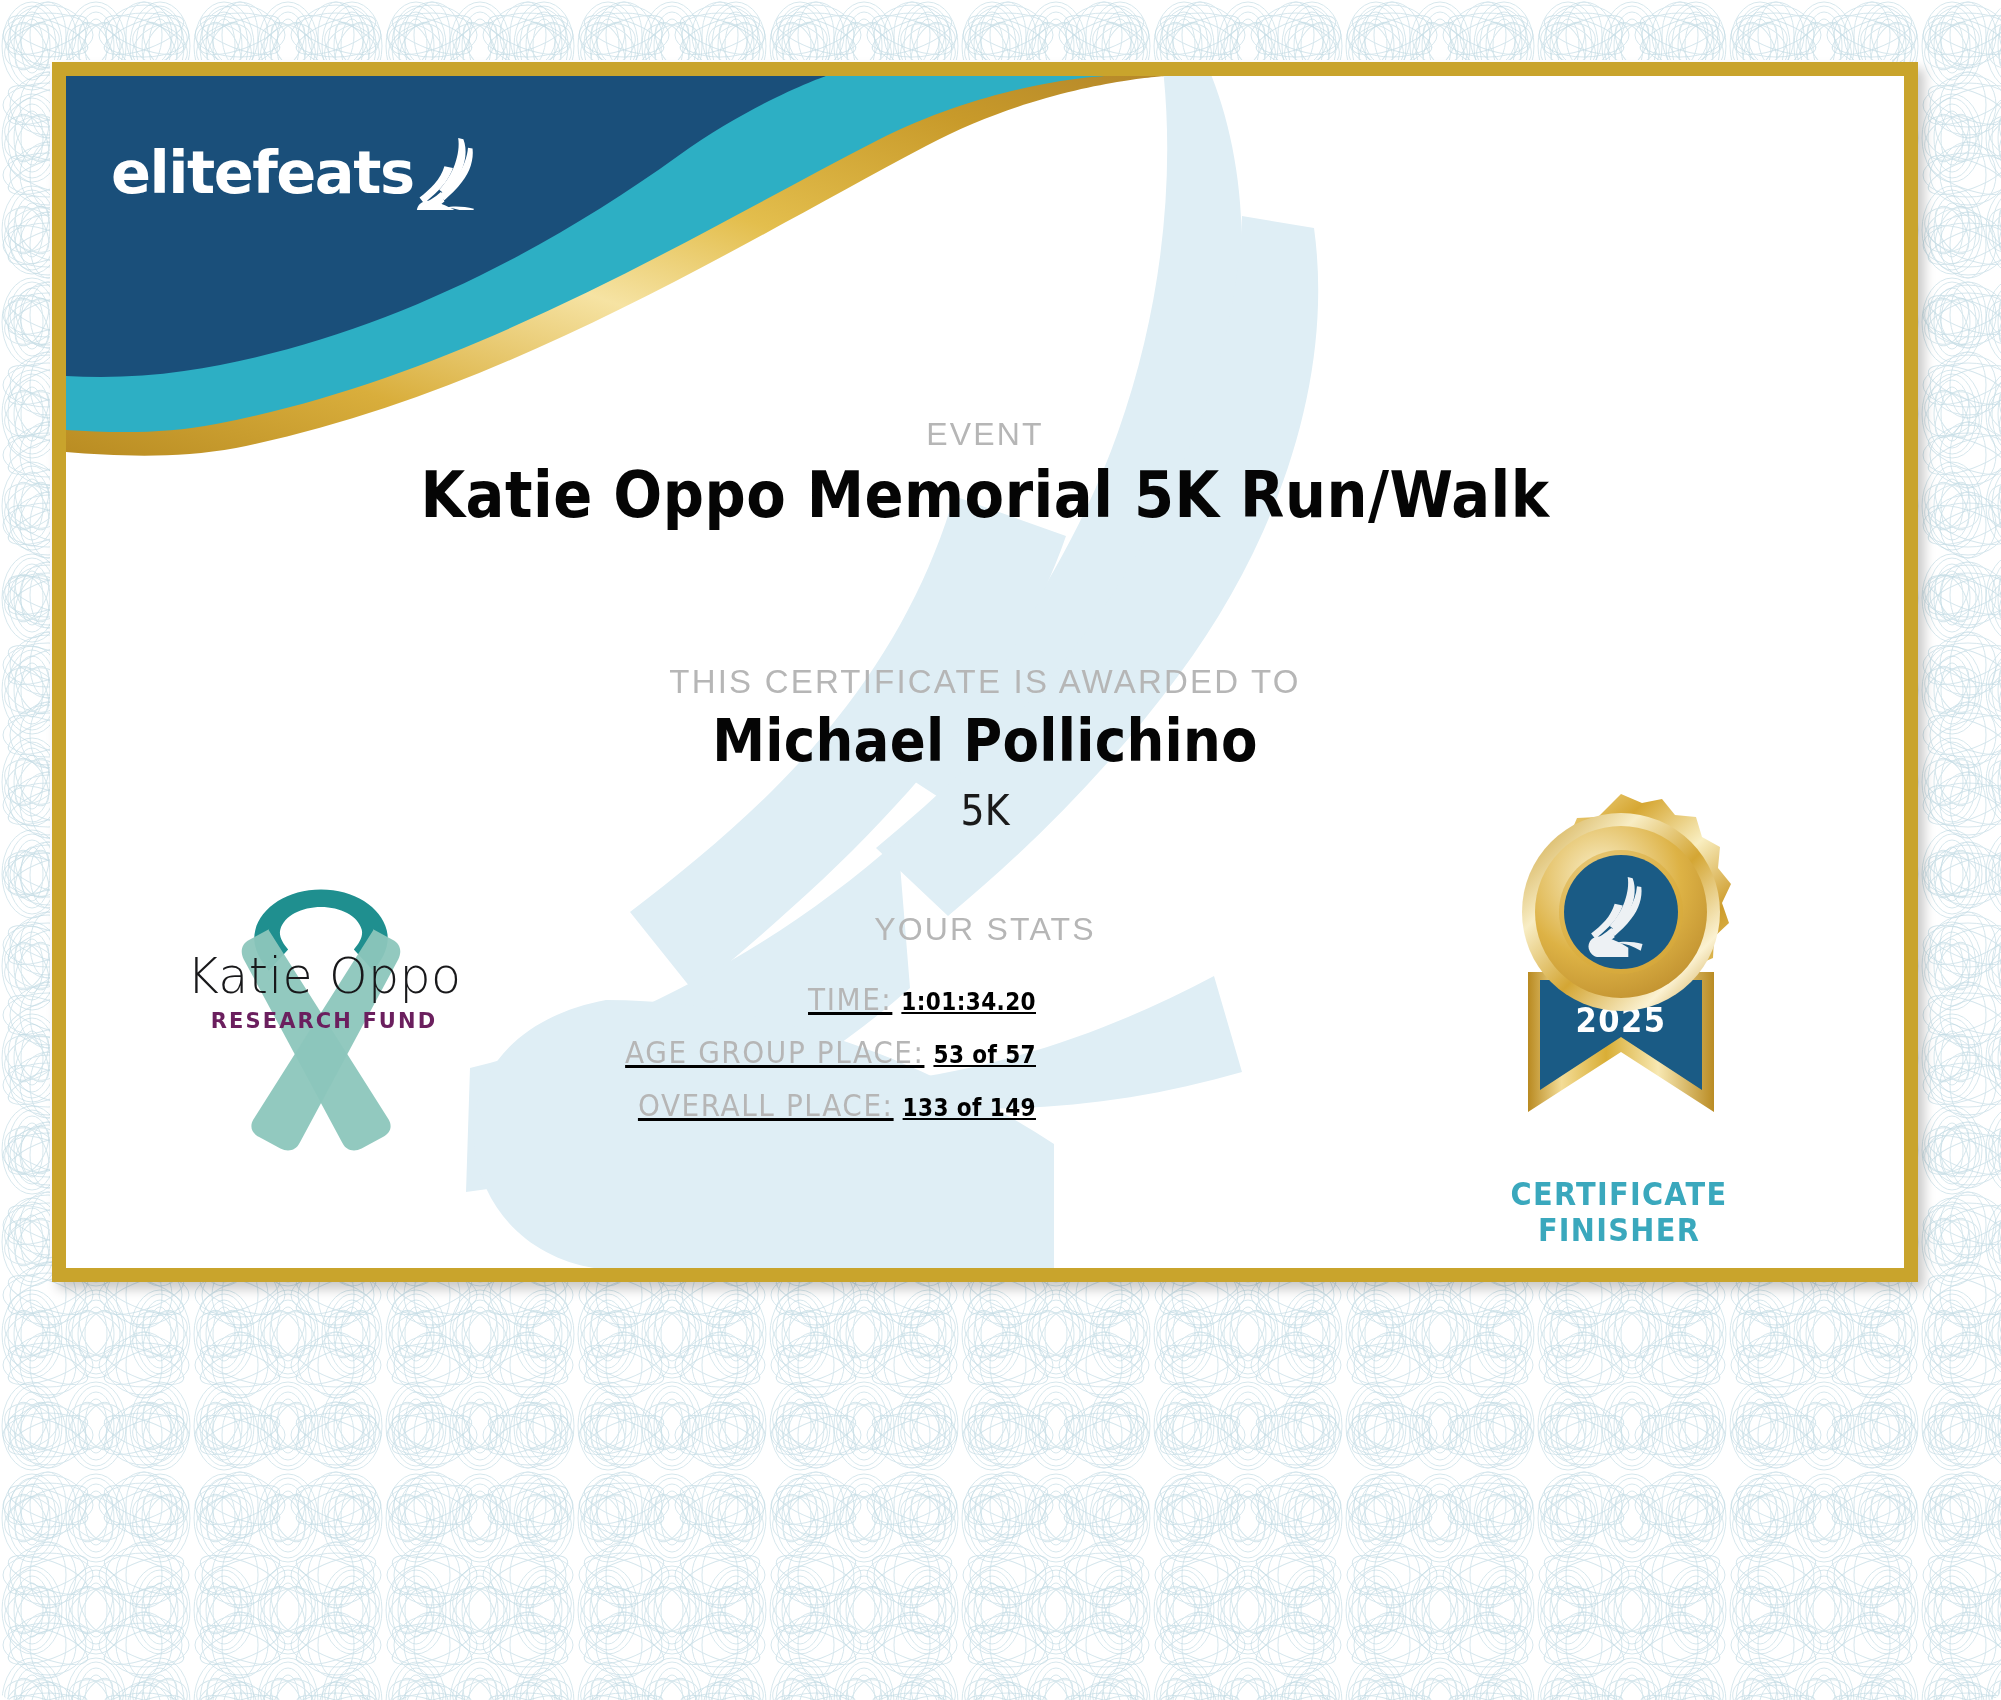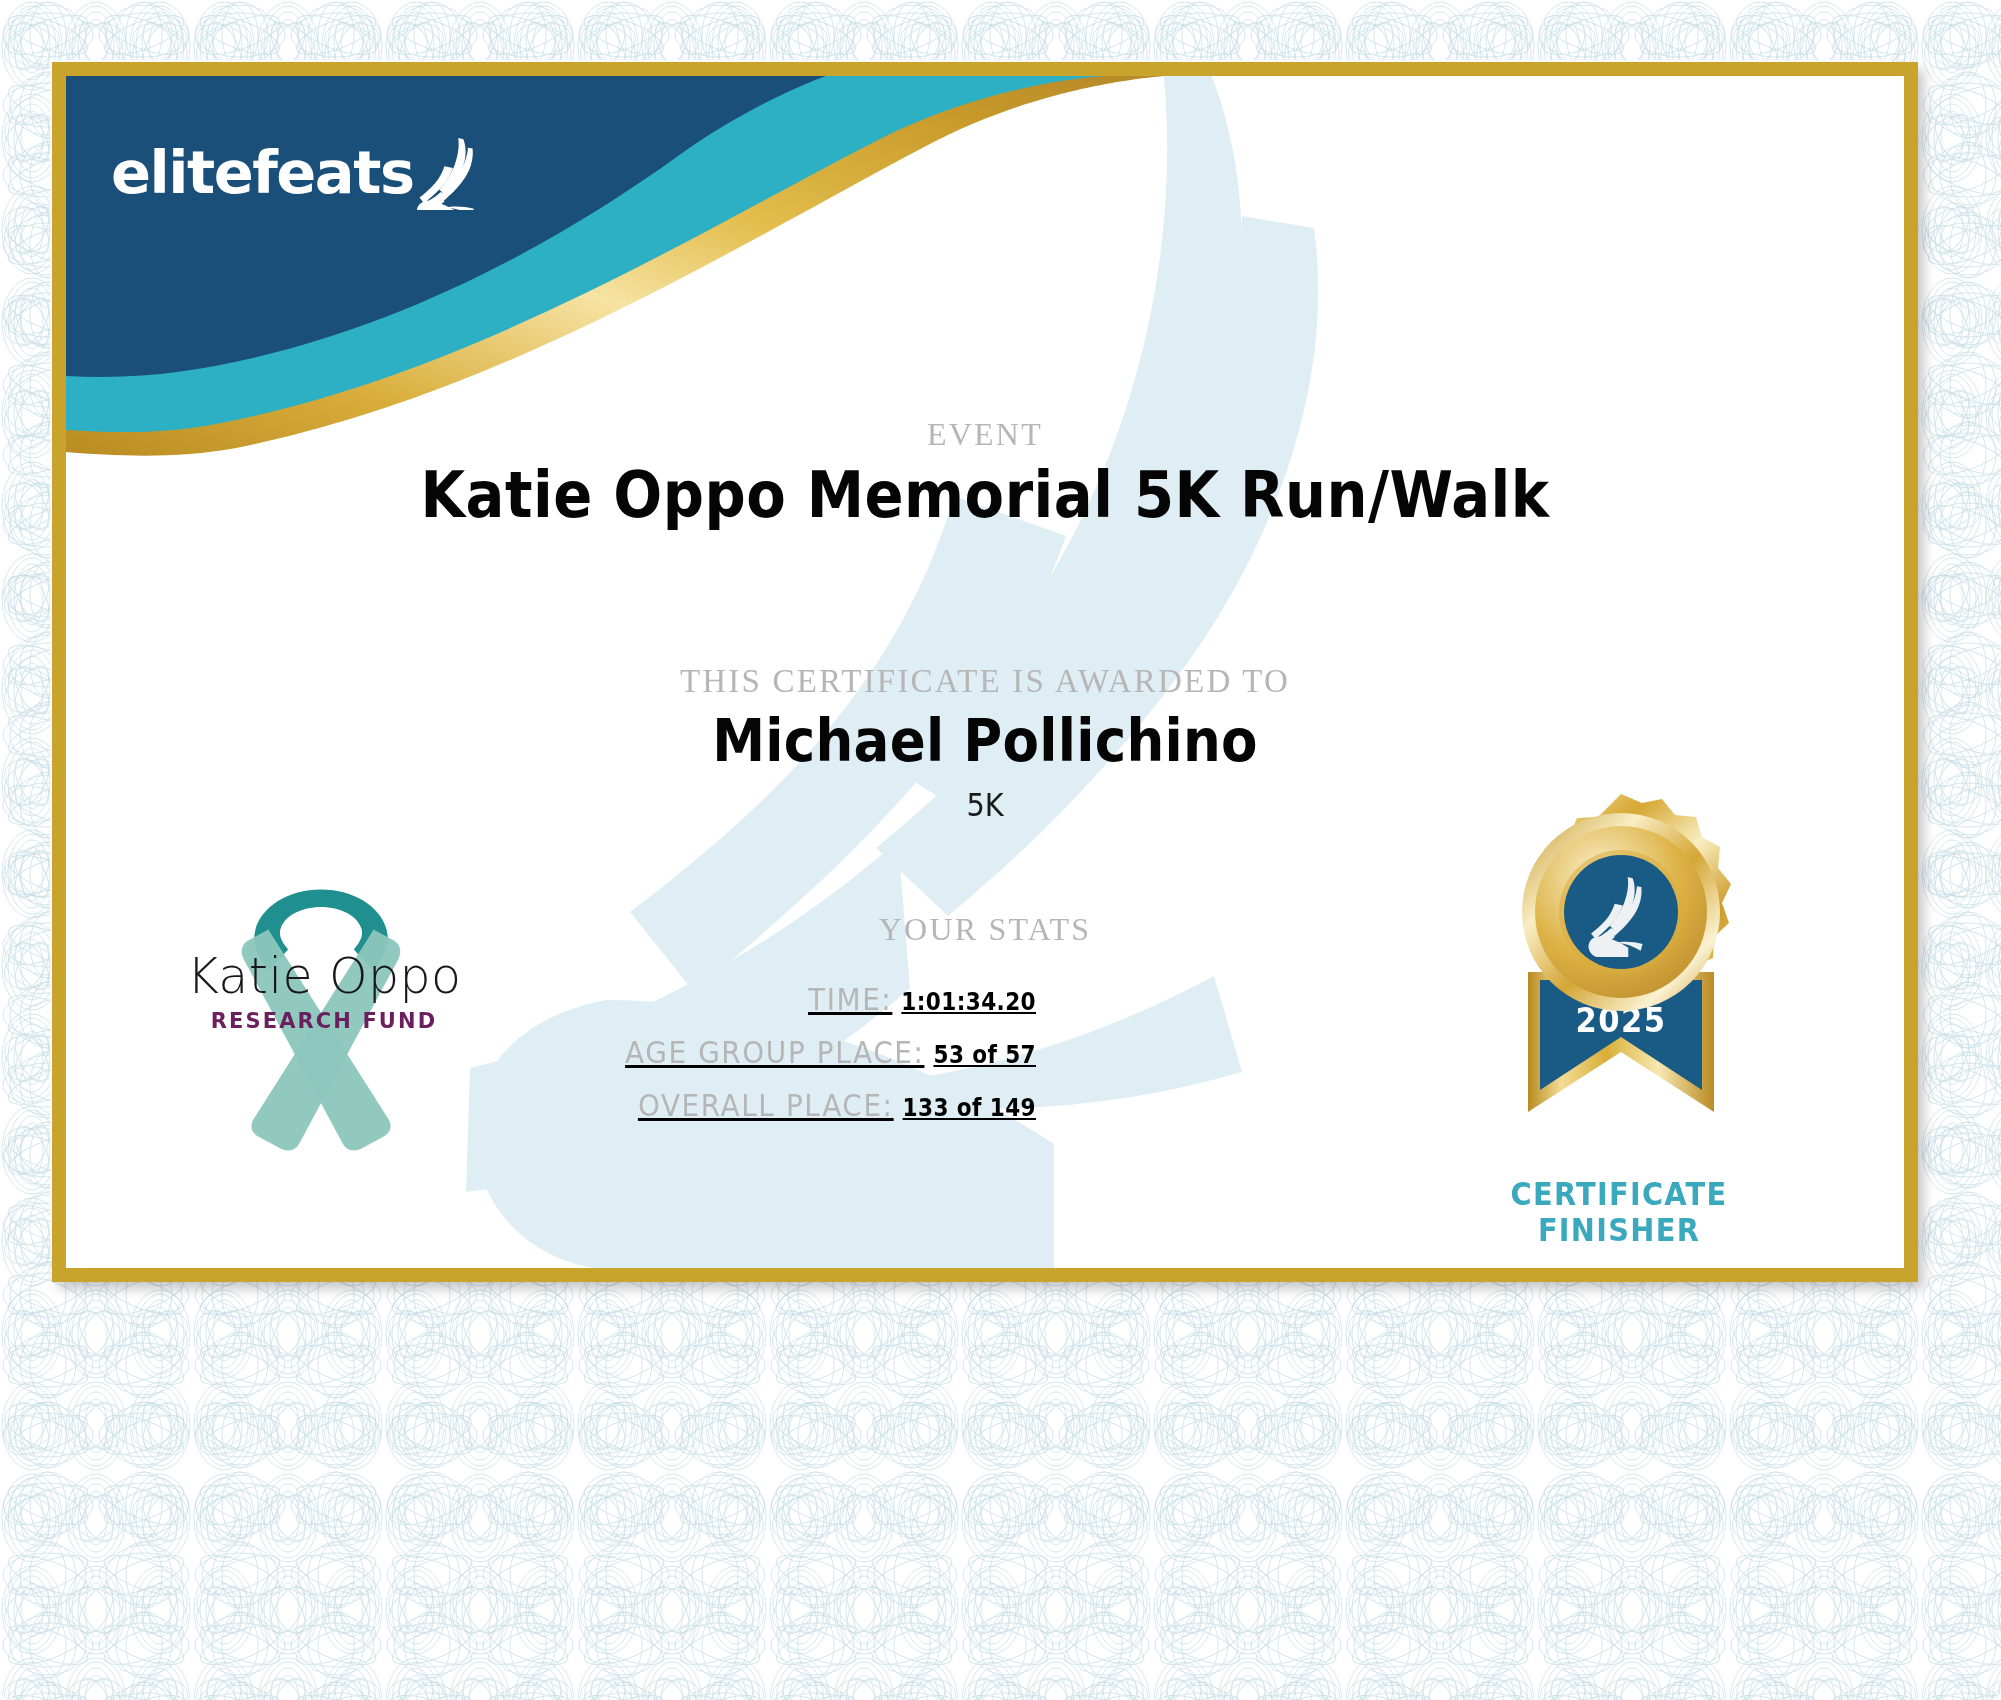--- a/index.html
+++ b/index.html
@@ -36,38 +36,38 @@
     color:#ffffff;font-size:59px;font-weight:700;letter-spacing:-1.5px;
     font-family:"DejaVu Sans", sans-serif;
   }
   .logo-mark{width:66px;height:72px;margin-left:-2px;margin-top:4px;}
 
   
   .content{position:absolute;left:0;top:0;width:100%;height:100%;z-index:5;}
 
   .label{
     color:#b6b6b6;letter-spacing:2.2px;font-weight:400;
-    font-family:Liberation Serif, serif;
+    font-family:Liberation Sans, sans-serif;
     text-align:center;
   }
   .lbl-event{position:absolute;left:0;right:0;top:340px;font-size:32px;}
   .event-title{
     position:absolute;left:0;right:0;top:382px;text-align:center;
     color:#050505;font-size:64px;font-weight:700;letter-spacing:.5px;
     font-family:"DejaVu Sans Condensed","DejaVu Sans", sans-serif;
   }
   .lbl-awarded{position:absolute;left:0;right:0;top:587px;font-size:33px;}
   .person-name{
     position:absolute;left:0;right:0;top:630px;text-align:center;
     color:#050505;font-size:59px;font-weight:700;letter-spacing:.3px;
     font-family:"DejaVu Sans Condensed","DejaVu Sans", sans-serif;
   }
   .distance{
     position:absolute;left:0;right:0;top:710px;text-align:center;
-    color:#1a1a1a;font-size:32px;font-weight:400;
+    color:#1a1a1a;font-size:42px;font-weight:400;
     font-family:"DejaVu Sans Condensed","DejaVu Sans", sans-serif;
   }
   .lbl-stats{position:absolute;left:0;right:0;top:835px;font-size:32px;}
 
   .stats{position:absolute;left:330px;top:905px;width:640px;}
   .stat-row{
     display:flex;justify-content:flex-end;align-items:baseline;
     height:53px;white-space:nowrap;text-decoration:underline;
   }
   .stat-label{

